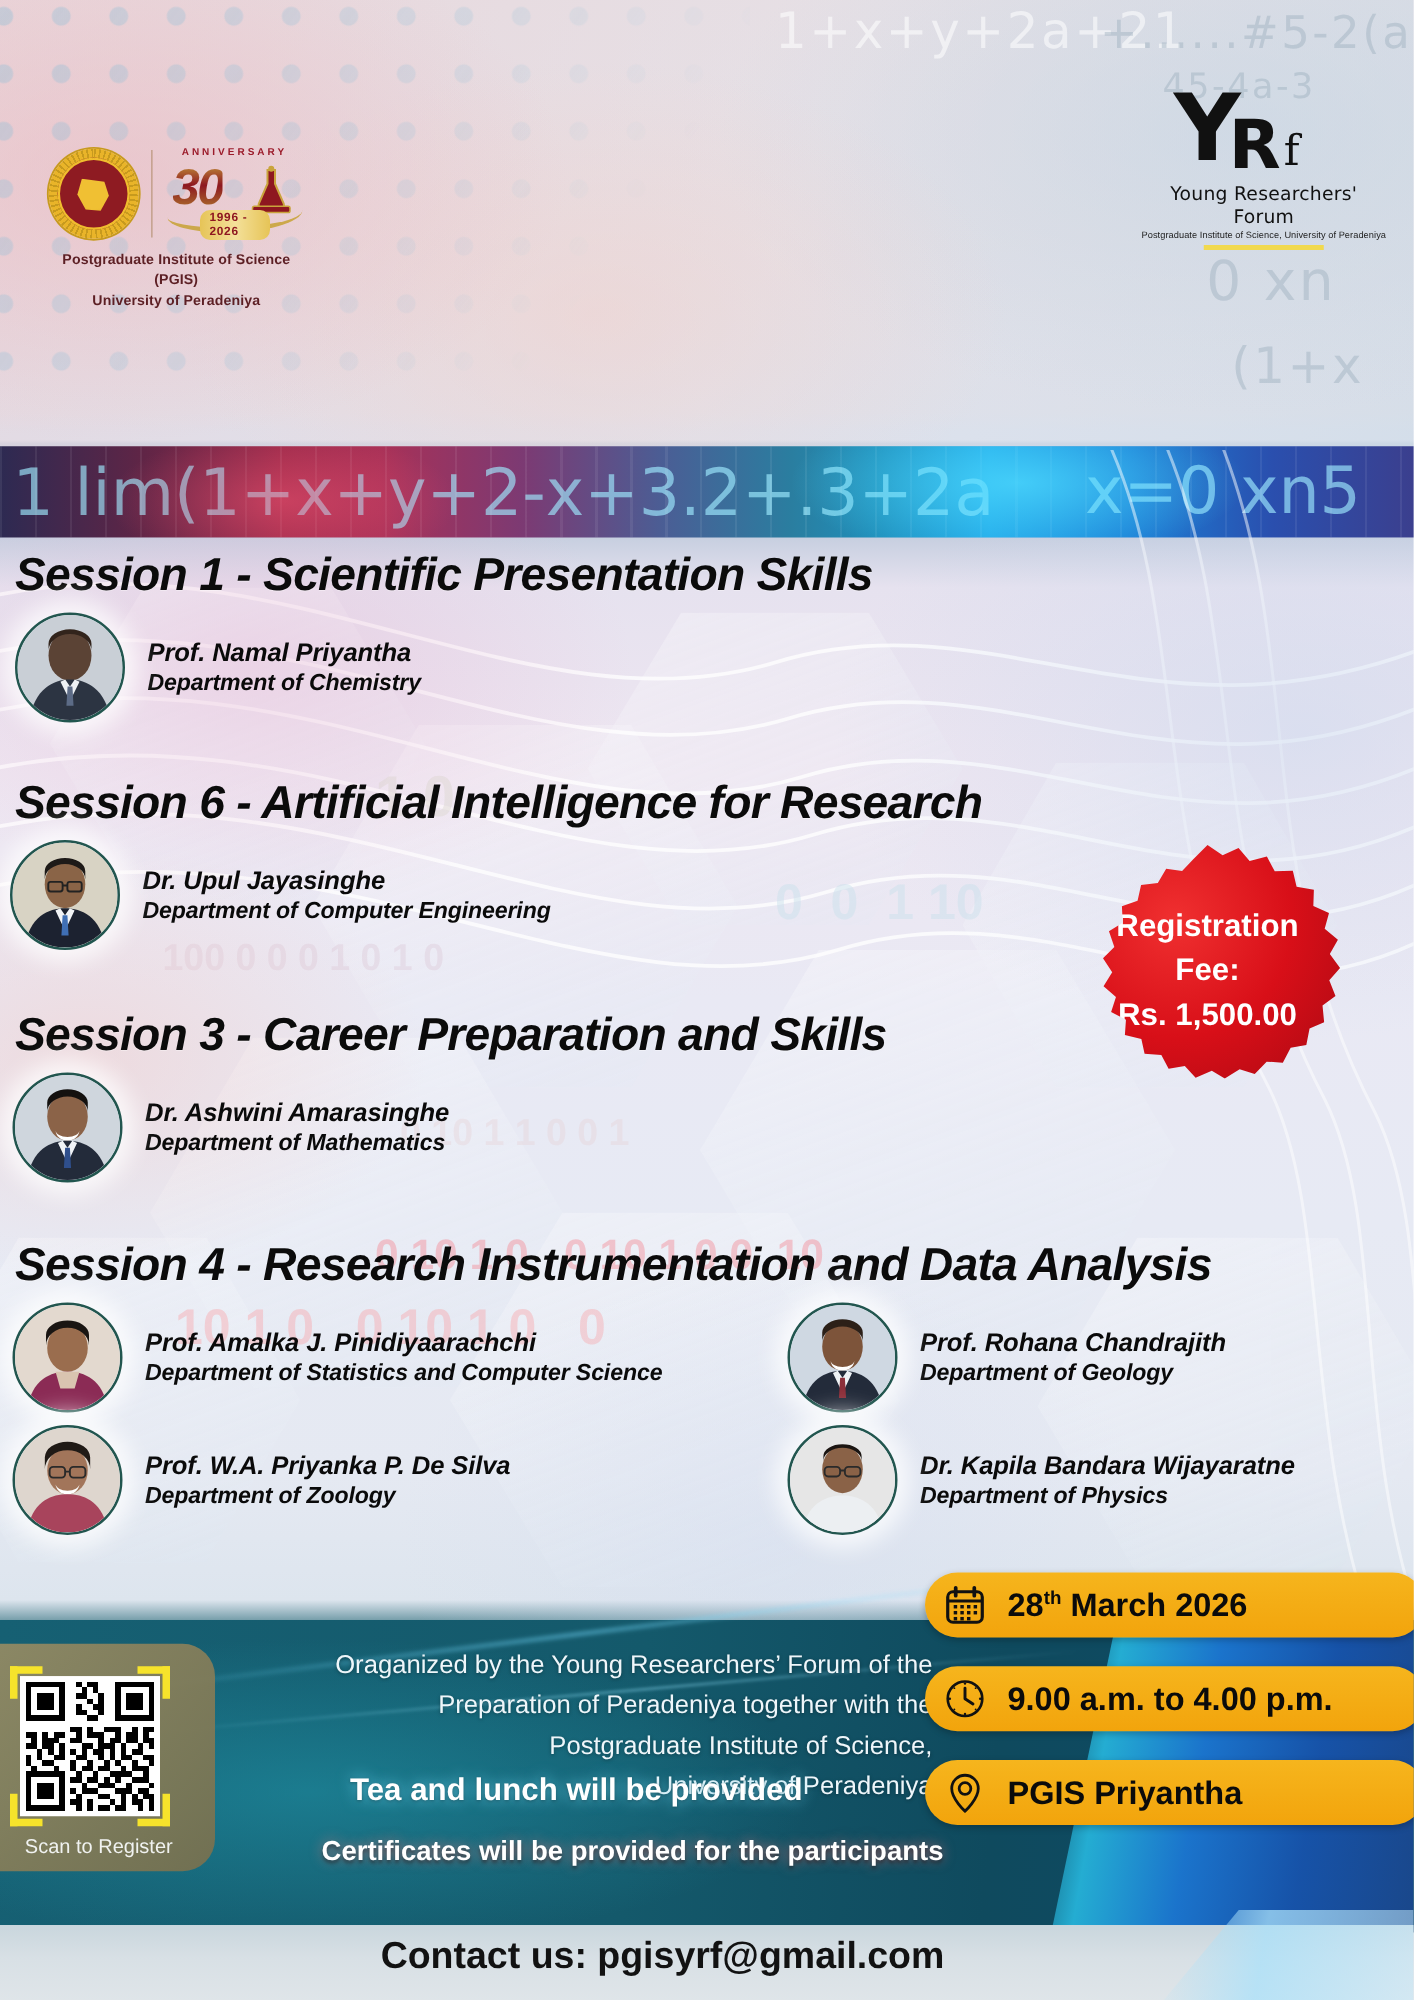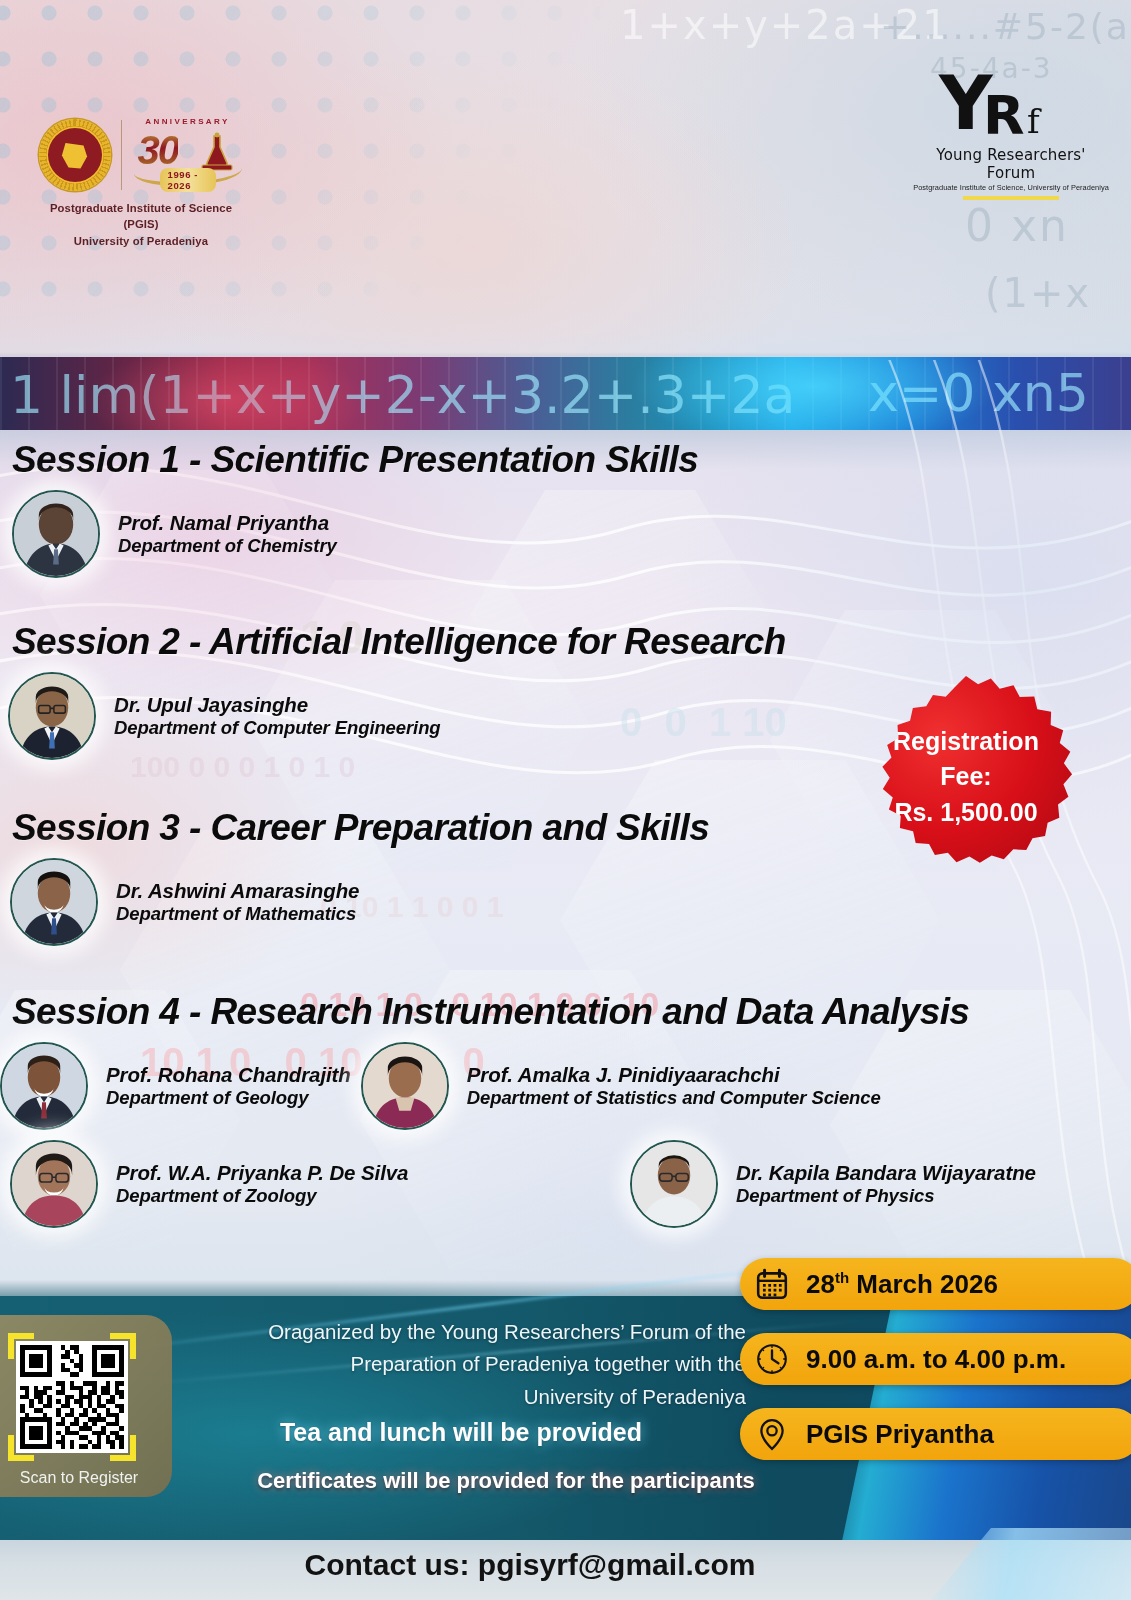--- a/index.html
+++ b/index.html
@@ -391,21 +391,21 @@
         </div>
         <div class="sp-text">
           <div class="sp-name">Prof. Namal Priyantha</div>
           <div class="sp-dept">Department of Chemistry</div>
         </div>
       </div>
     </div>
   </div>
 
   <div class="session" style="top:622px;">
-    <div class="s-title">Session 2 - Artificial Intelligence for Research</div>
+    <div class="s-title">Session 6 - Artificial Intelligence for Research</div>
     <div class="speakers" style="margin-top:10px;">
       <div class="speaker" style="margin-left:8px;">
         <div class="avatar">
           <svg class="face" viewBox="0 0 88 88">
             <rect width="88" height="88" fill="#d8d3c4"></rect>
             <ellipse cx="44" cy="35" rx="17" ry="20" fill="#8a6447"></ellipse>
             <path d="M27 31 a17 13 0 0 1 34 0 v-7 a17 11 0 0 0 -34 0 z" fill="#1e1a18"></path>
             <rect x="30" y="33" width="12" height="8" rx="2" fill="none" stroke="#222" stroke-width="1.6"></rect>
             <rect x="46" y="33" width="12" height="8" rx="2" fill="none" stroke="#222" stroke-width="1.6"></rect>
             <line x1="42" y1="36" x2="46" y2="36" stroke="#222" stroke-width="1.6"></line>
@@ -442,50 +442,50 @@
           <div class="sp-dept">Department of Mathematics</div>
         </div>
       </div>
     </div>
   </div>
 
   <div class="session" style="top:992px;">
     <div class="s-title">Session 4 - Research Instrumentation and Data Analysis</div>
 
     <div class="speakers" style="margin-top:10px;">
+      <div class="speaker" style="margin-left:10px; width:620px;">
+        <div class="avatar">
+          <svg class="face" viewBox="0 0 88 88">
+            <rect width="88" height="88" fill="#e3d9cf"></rect>
+            <ellipse cx="44" cy="36" rx="17" ry="20" fill="#9a6d4e"></ellipse>
+            <path d="M26 34 a18 15 0 0 1 36 0 v-9 a18 12 0 0 0 -36 0 z" fill="#1a1512"></path>
+            <path d="M10 88 C14 62 30 56 44 56 C58 56 74 62 78 88 Z" fill="#8b2b55"></path>
+            <path d="M34 56 h20 l-4 14 h-12 z" fill="#d9c4b0"></path>
+          </svg>
+        </div>
+        <div class="sp-text">
+          <div class="sp-name">Prof. Amalka J. Pinidiyaarachchi</div>
+          <div class="sp-dept">Department of Statistics and Computer Science</div>
+        </div>
+      </div>
       <div class="speaker">
         <div class="avatar">
           <svg class="face" viewBox="0 0 88 88">
             <rect width="88" height="88" fill="#cfd8e2"></rect>
             <ellipse cx="44" cy="35" rx="17" ry="20" fill="#7d543a"></ellipse>
             <path d="M27 31 a17 13 0 0 1 34 0 v-8 a17 11 0 0 0 -34 0 z" fill="#2c2018"></path>
             <path d="M34 46 a10 6 0 0 0 20 0 a10 9 0 0 1 -20 0 z" fill="#fff"></path>
             <path d="M10 88 C14 62 30 55 44 55 C58 55 74 62 78 88 Z" fill="#232b3a"></path>
             <path d="M36 57 L44 74 L52 57 L48 55 L44 61 L40 55 Z" fill="#eef2f5"></path>
             <path d="M42 61 L46 61 L47 78 L41 78 Z" fill="#8c2f3a"></path>
           </svg>
         </div>
         <div class="sp-text">
           <div class="sp-name">Prof. Rohana Chandrajith</div>
           <div class="sp-dept">Department of Geology</div>
-        </div>
-      </div>
-      <div class="speaker" style="margin-left:10px; width:620px;">
-        <div class="avatar">
-          <svg class="face" viewBox="0 0 88 88">
-            <rect width="88" height="88" fill="#e3d9cf"></rect>
-            <ellipse cx="44" cy="36" rx="17" ry="20" fill="#9a6d4e"></ellipse>
-            <path d="M26 34 a18 15 0 0 1 36 0 v-9 a18 12 0 0 0 -36 0 z" fill="#1a1512"></path>
-            <path d="M10 88 C14 62 30 56 44 56 C58 56 74 62 78 88 Z" fill="#8b2b55"></path>
-            <path d="M34 56 h20 l-4 14 h-12 z" fill="#d9c4b0"></path>
-          </svg>
-        </div>
-        <div class="sp-text">
-          <div class="sp-name">Prof. Amalka J. Pinidiyaarachchi</div>
-          <div class="sp-dept">Department of Statistics and Computer Science</div>
         </div>
       </div>
     </div>
 
     <div class="speakers" style="margin-top:10px;">
       <div class="speaker" style="margin-left:10px; width:620px;">
         <div class="avatar">
           <svg class="face" viewBox="0 0 88 88">
             <rect width="88" height="88" fill="#ded6ce"></rect>
             <ellipse cx="44" cy="36" rx="17" ry="20" fill="#a2755a"></ellipse>
@@ -656,20 +656,21 @@
       <div class="qr-corner qr-c2"></div>
       <div class="qr-corner qr-c3"></div>
       <div class="qr-corner qr-c4"></div>
     </div>
     <div class="qr-label">Scan to Register</div>
   </div>
 
   <div class="org-text">
     <div>Oraganized by the Young Researchers’ Forum of the</div>
     <div>Preparation of Peradeniya together with the</div>
+    <div>Postgraduate Institute of Science,</div>
     <div>University of Peradeniya</div>
   </div>
 
   <div class="tea">Tea and lunch will be provided</div>
   <div class="certs">Certificates will be provided for the participants</div>
   <div class="contact">Contact us: pgisyrf@gmail.com</div>
 
   <div class="info-badge" id="badge-date">
     <span class="ib-icon">
       <svg viewBox="0 0 32 32" width="34" height="34">

